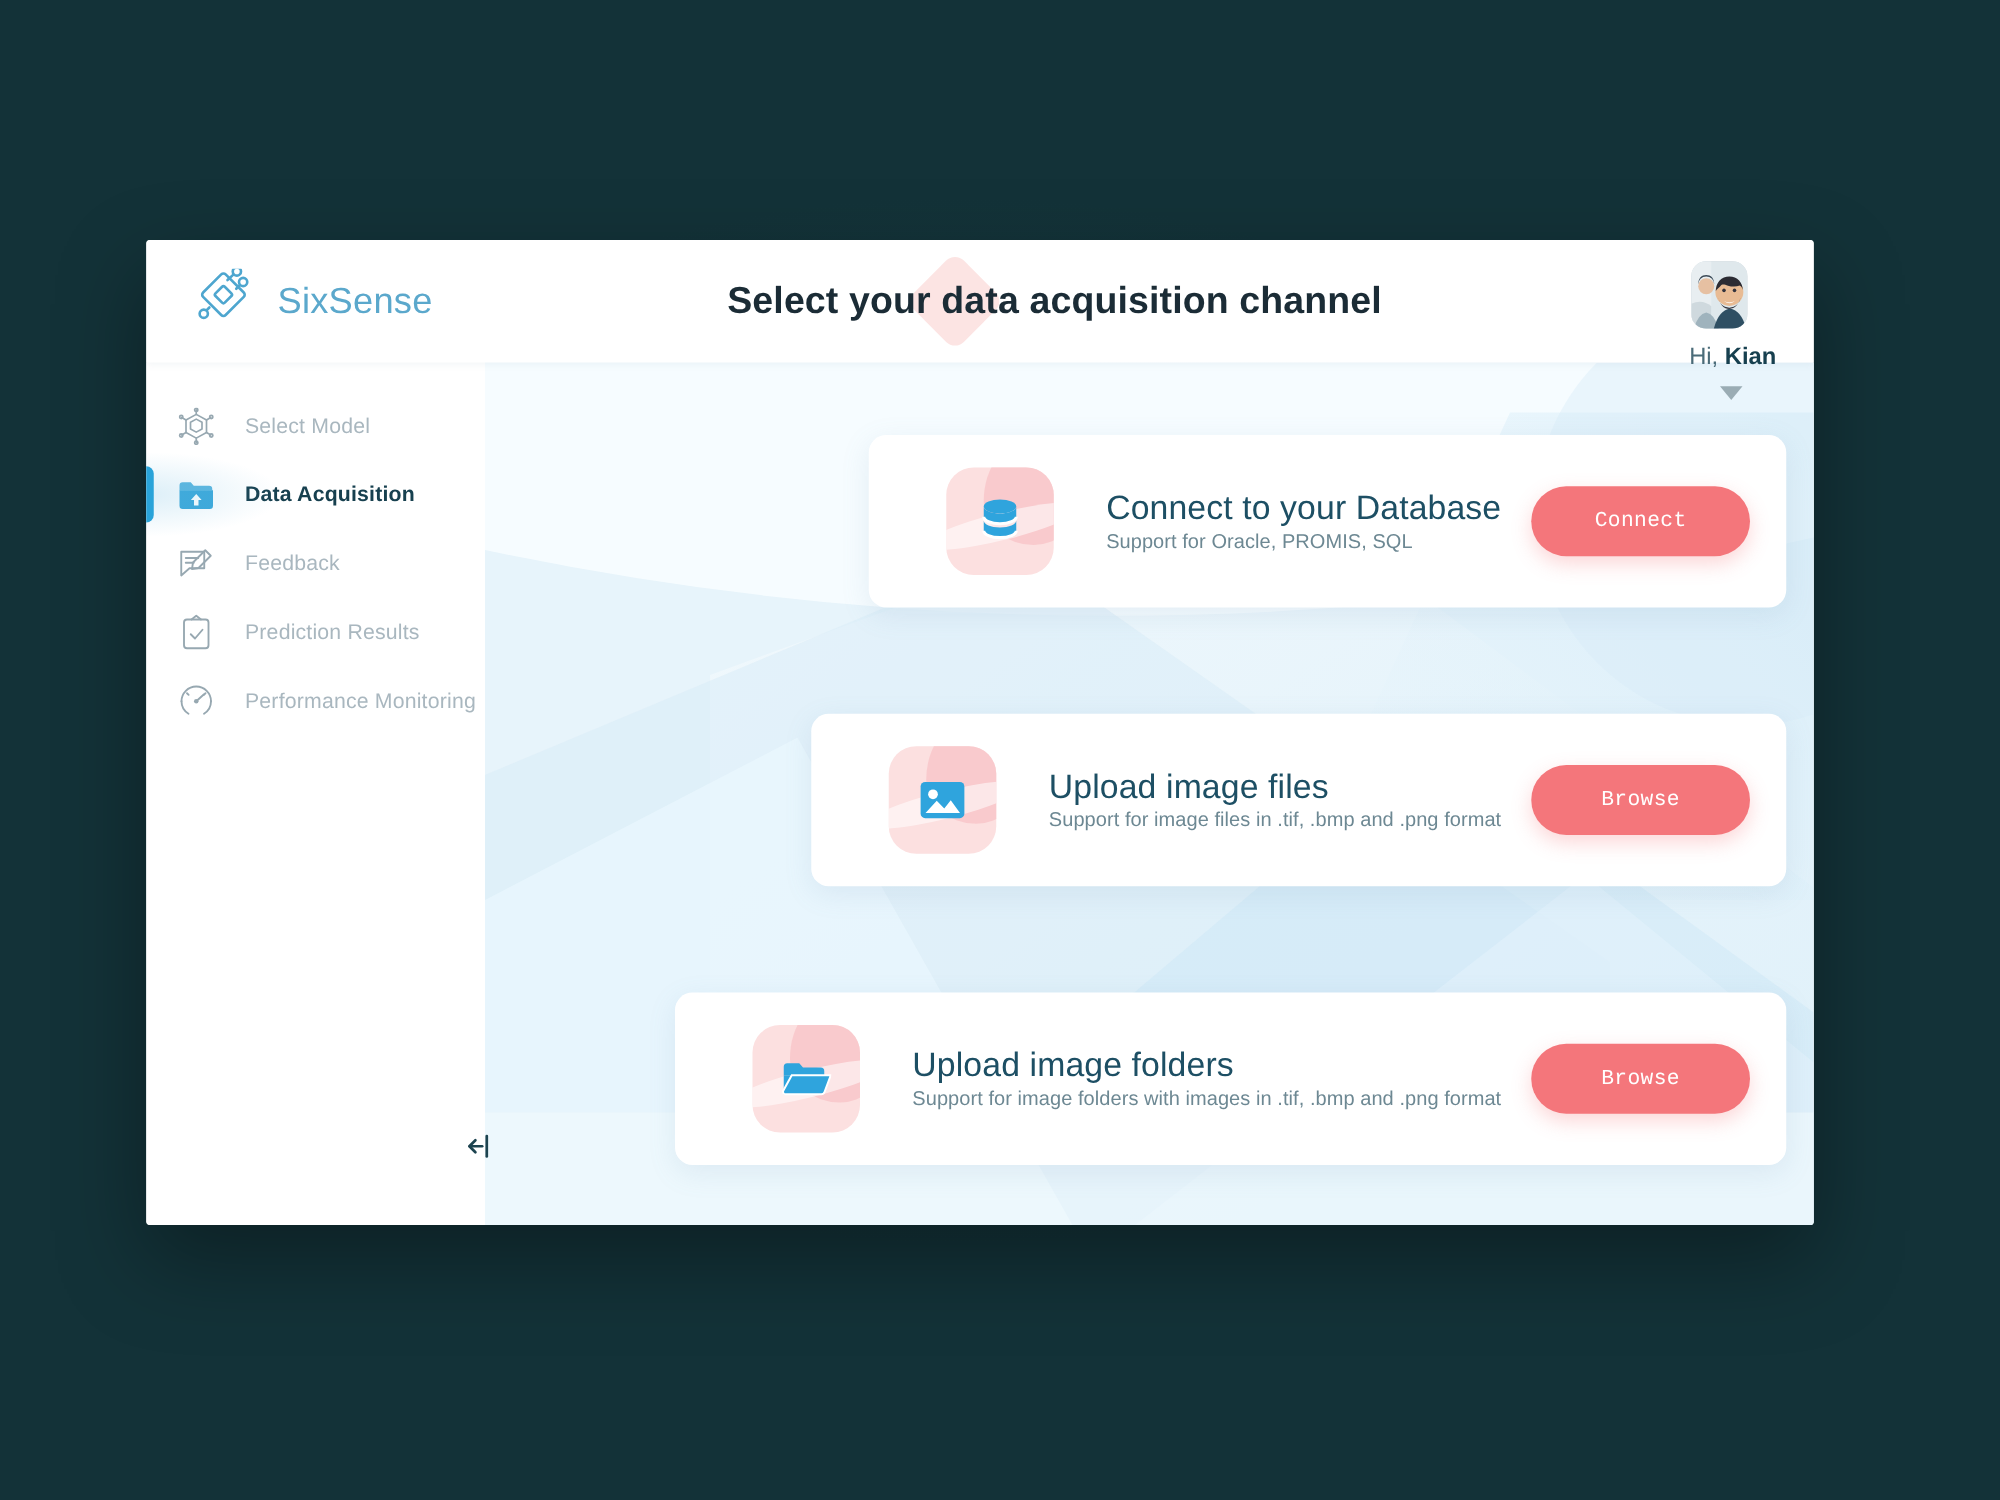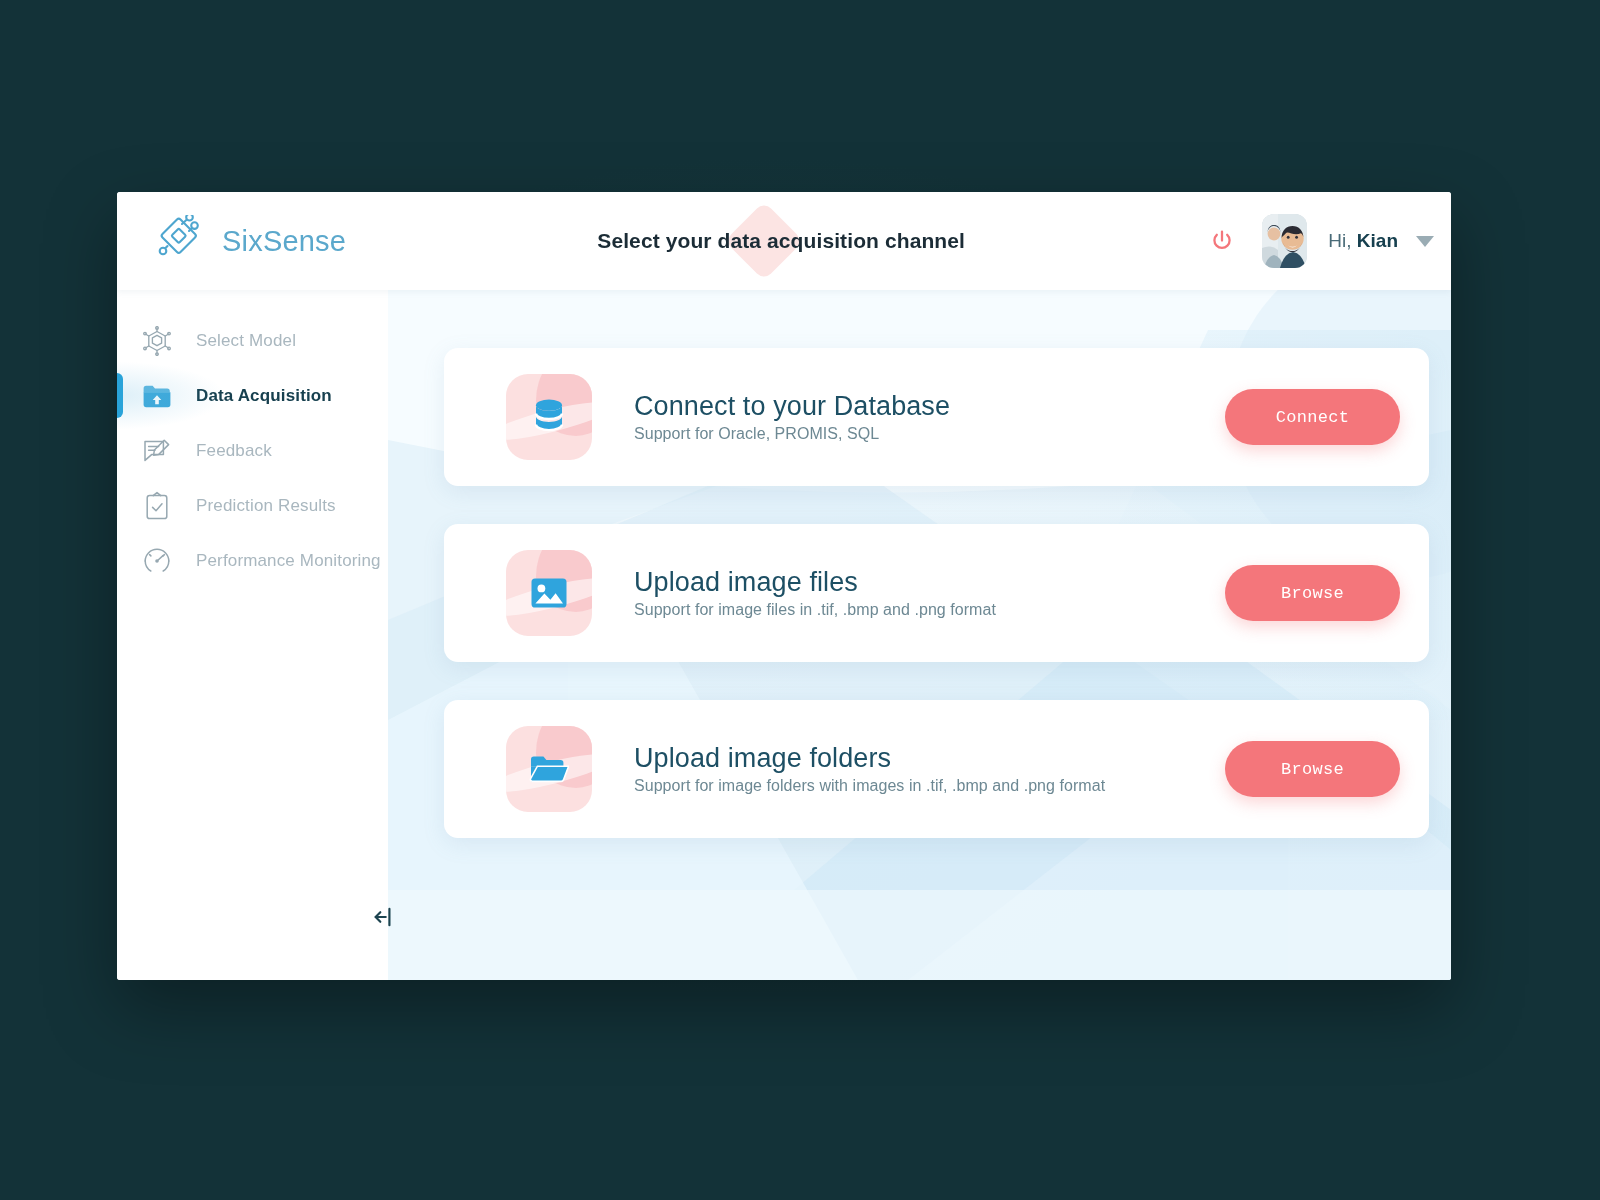--- a/index.html
+++ b/index.html
@@ -82,32 +82,33 @@
     width: 56px;
     height: 56px;
     margin-top: -28px;
     background: #fbdfde;
     border-radius: 10px;
     transform: rotate(45deg);
     opacity: .85;
   }
   .header-title {
     position: relative;
-    font-size: 21px;
+    font-size: 30px;
     color: #1b2c36;
     font-weight: 700;
     letter-spacing: .1px;
     white-space: nowrap;
   }
 
   .header-right {
     display: flex;
     align-items: center;
-    gap: 0px;
-    padding-right: 17px;
+    gap: 12px;
+    padding-right: 30px;
+    flex-direction: column;
   }
   .power-btn {
     width: 34px;
     height: 34px;
     display: flex;
     align-items: center;
     justify-content: center;
     margin-right: 23px;
   }
   .avatar {
@@ -220,21 +221,22 @@
     background: linear-gradient(160deg, #f3fbfe 0%, #e8f5fb 40%, #e2f1fa 70%, #eef8fc 100%);
   }
   .bg-deco { position: absolute; inset: 0; pointer-events: none; }
 
   .cards {
     position: relative;
     z-index: 2;
     padding: 58px 22px 0 56px;
     display: flex;
     flex-direction: column;
-    gap: 38px;
+    gap: 85px;
+    align-items: flex-end;
   }
 
   .card {
     background: #ffffff;
     border-radius: 14px;
     height: 138px;
     display: flex;
     align-items: center;
     padding: 0 29px 0 62px;
     box-shadow: 0 6px 22px rgba(110,150,175,0.13);

